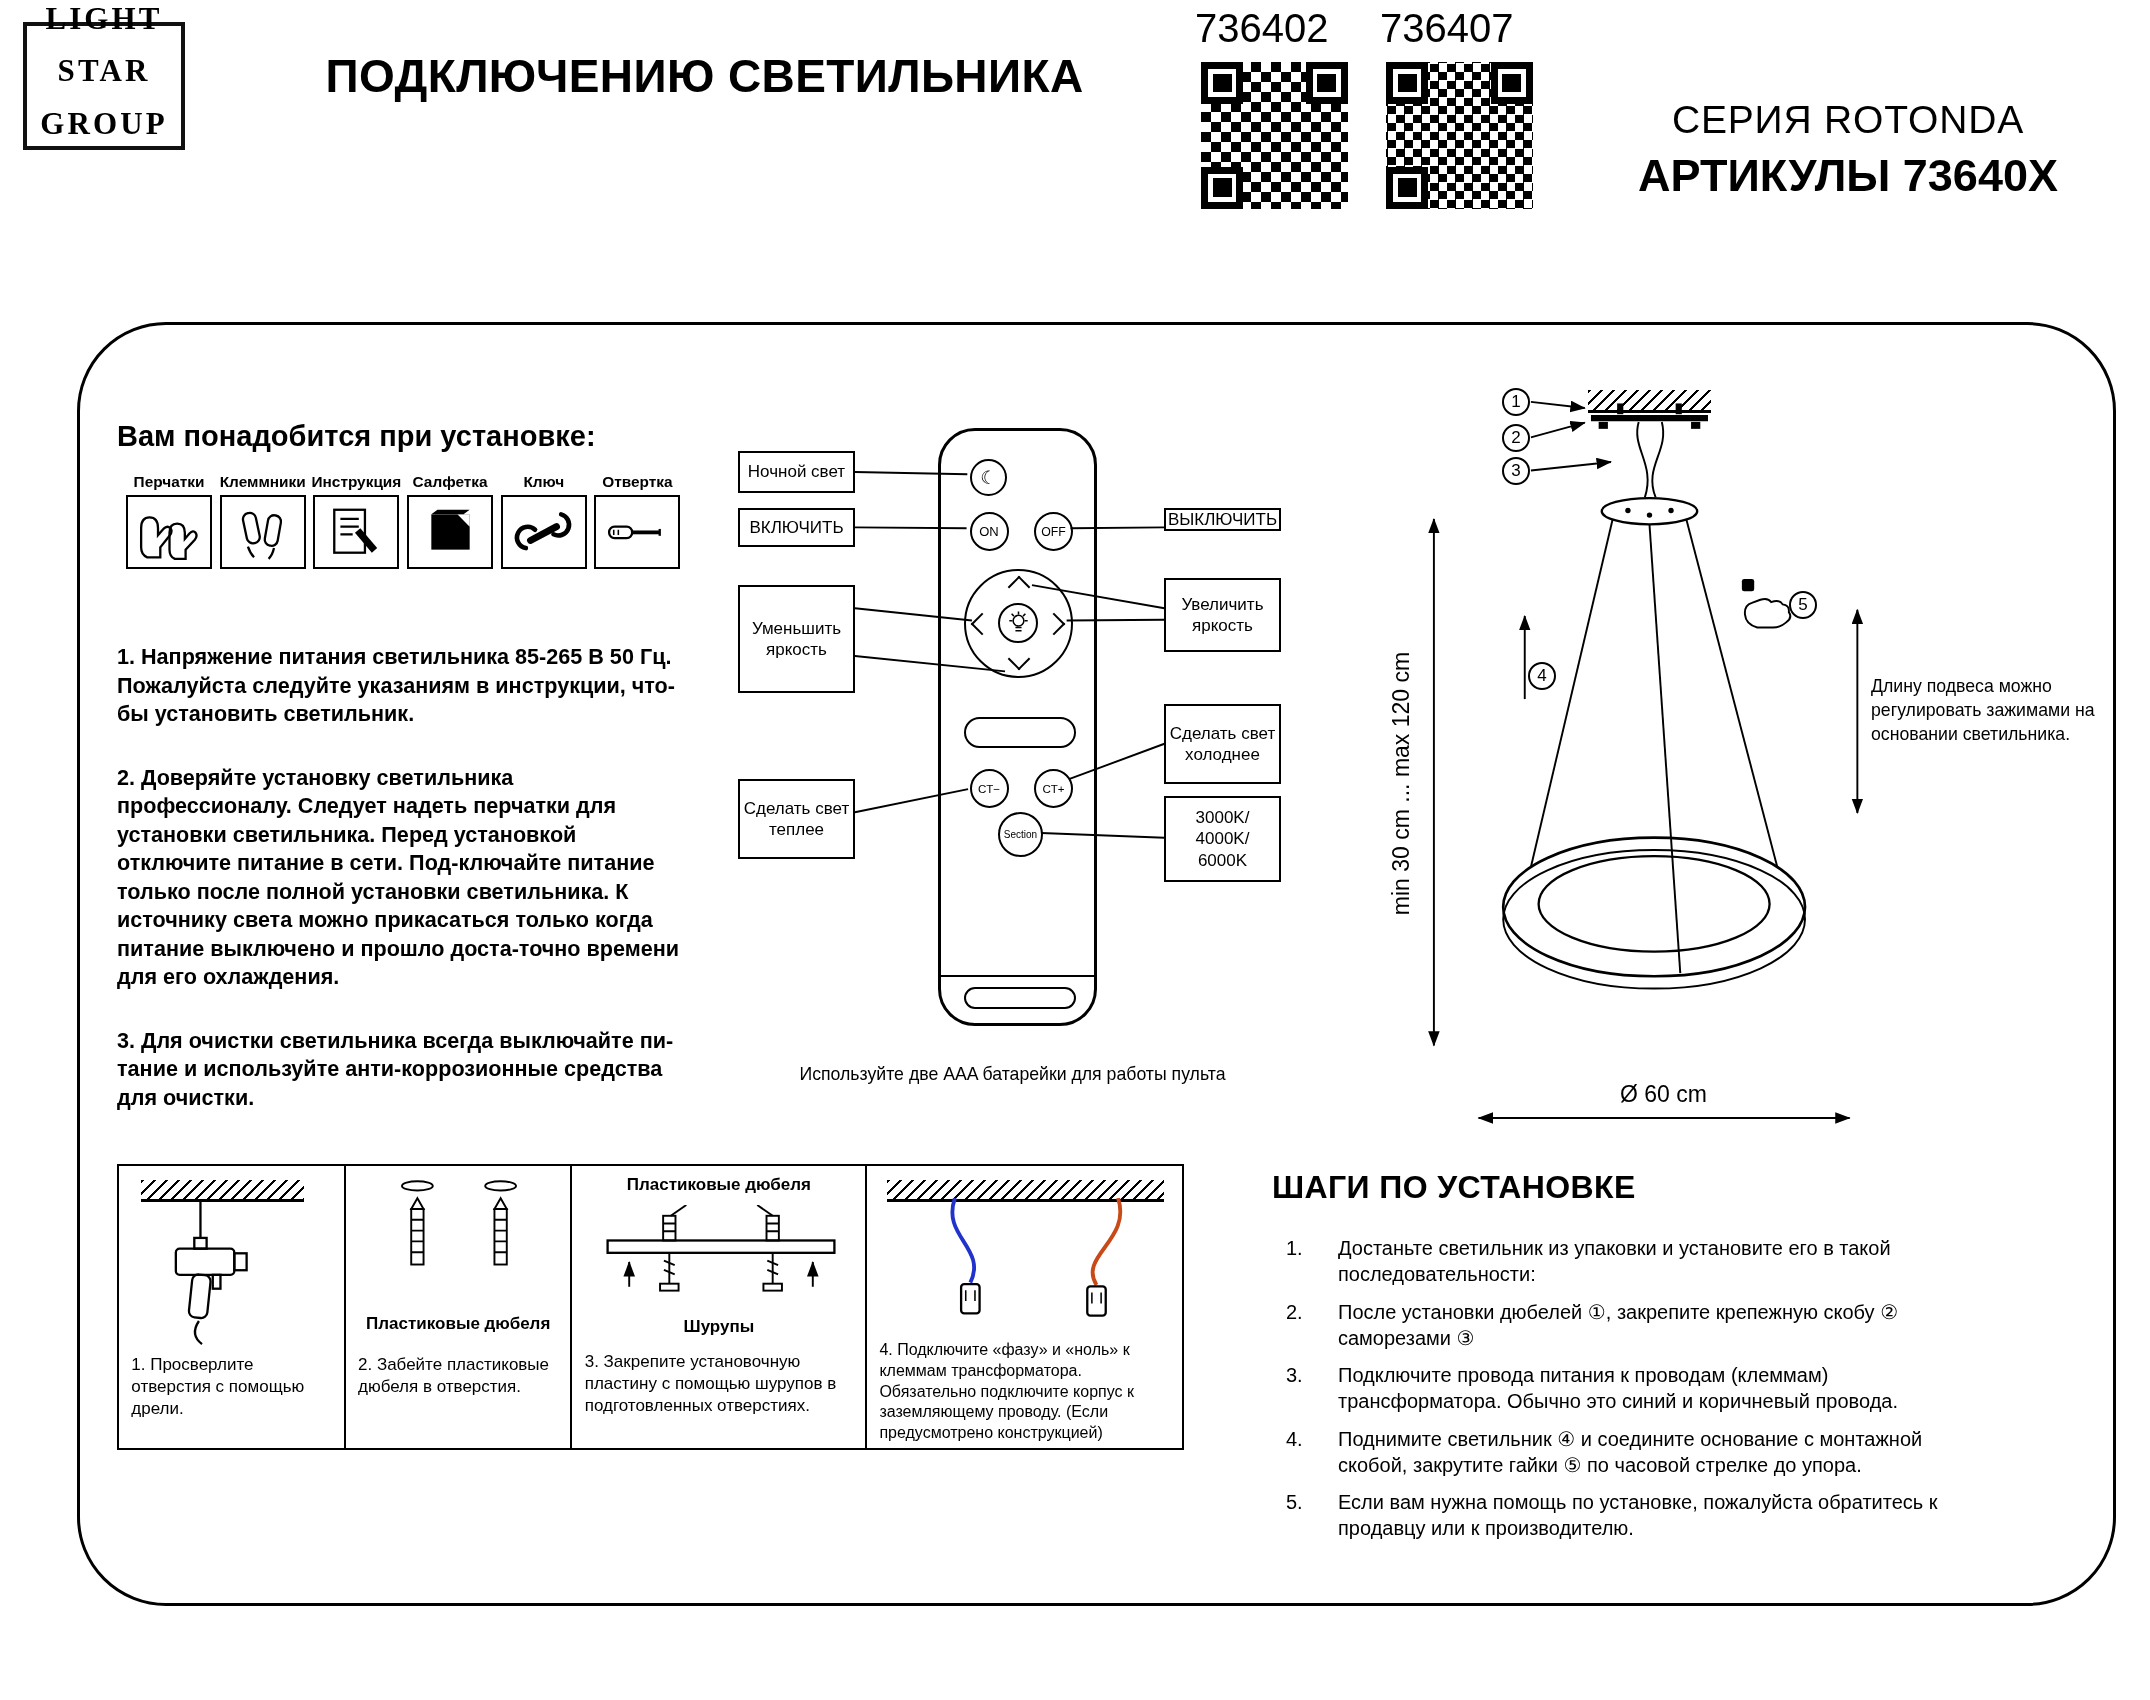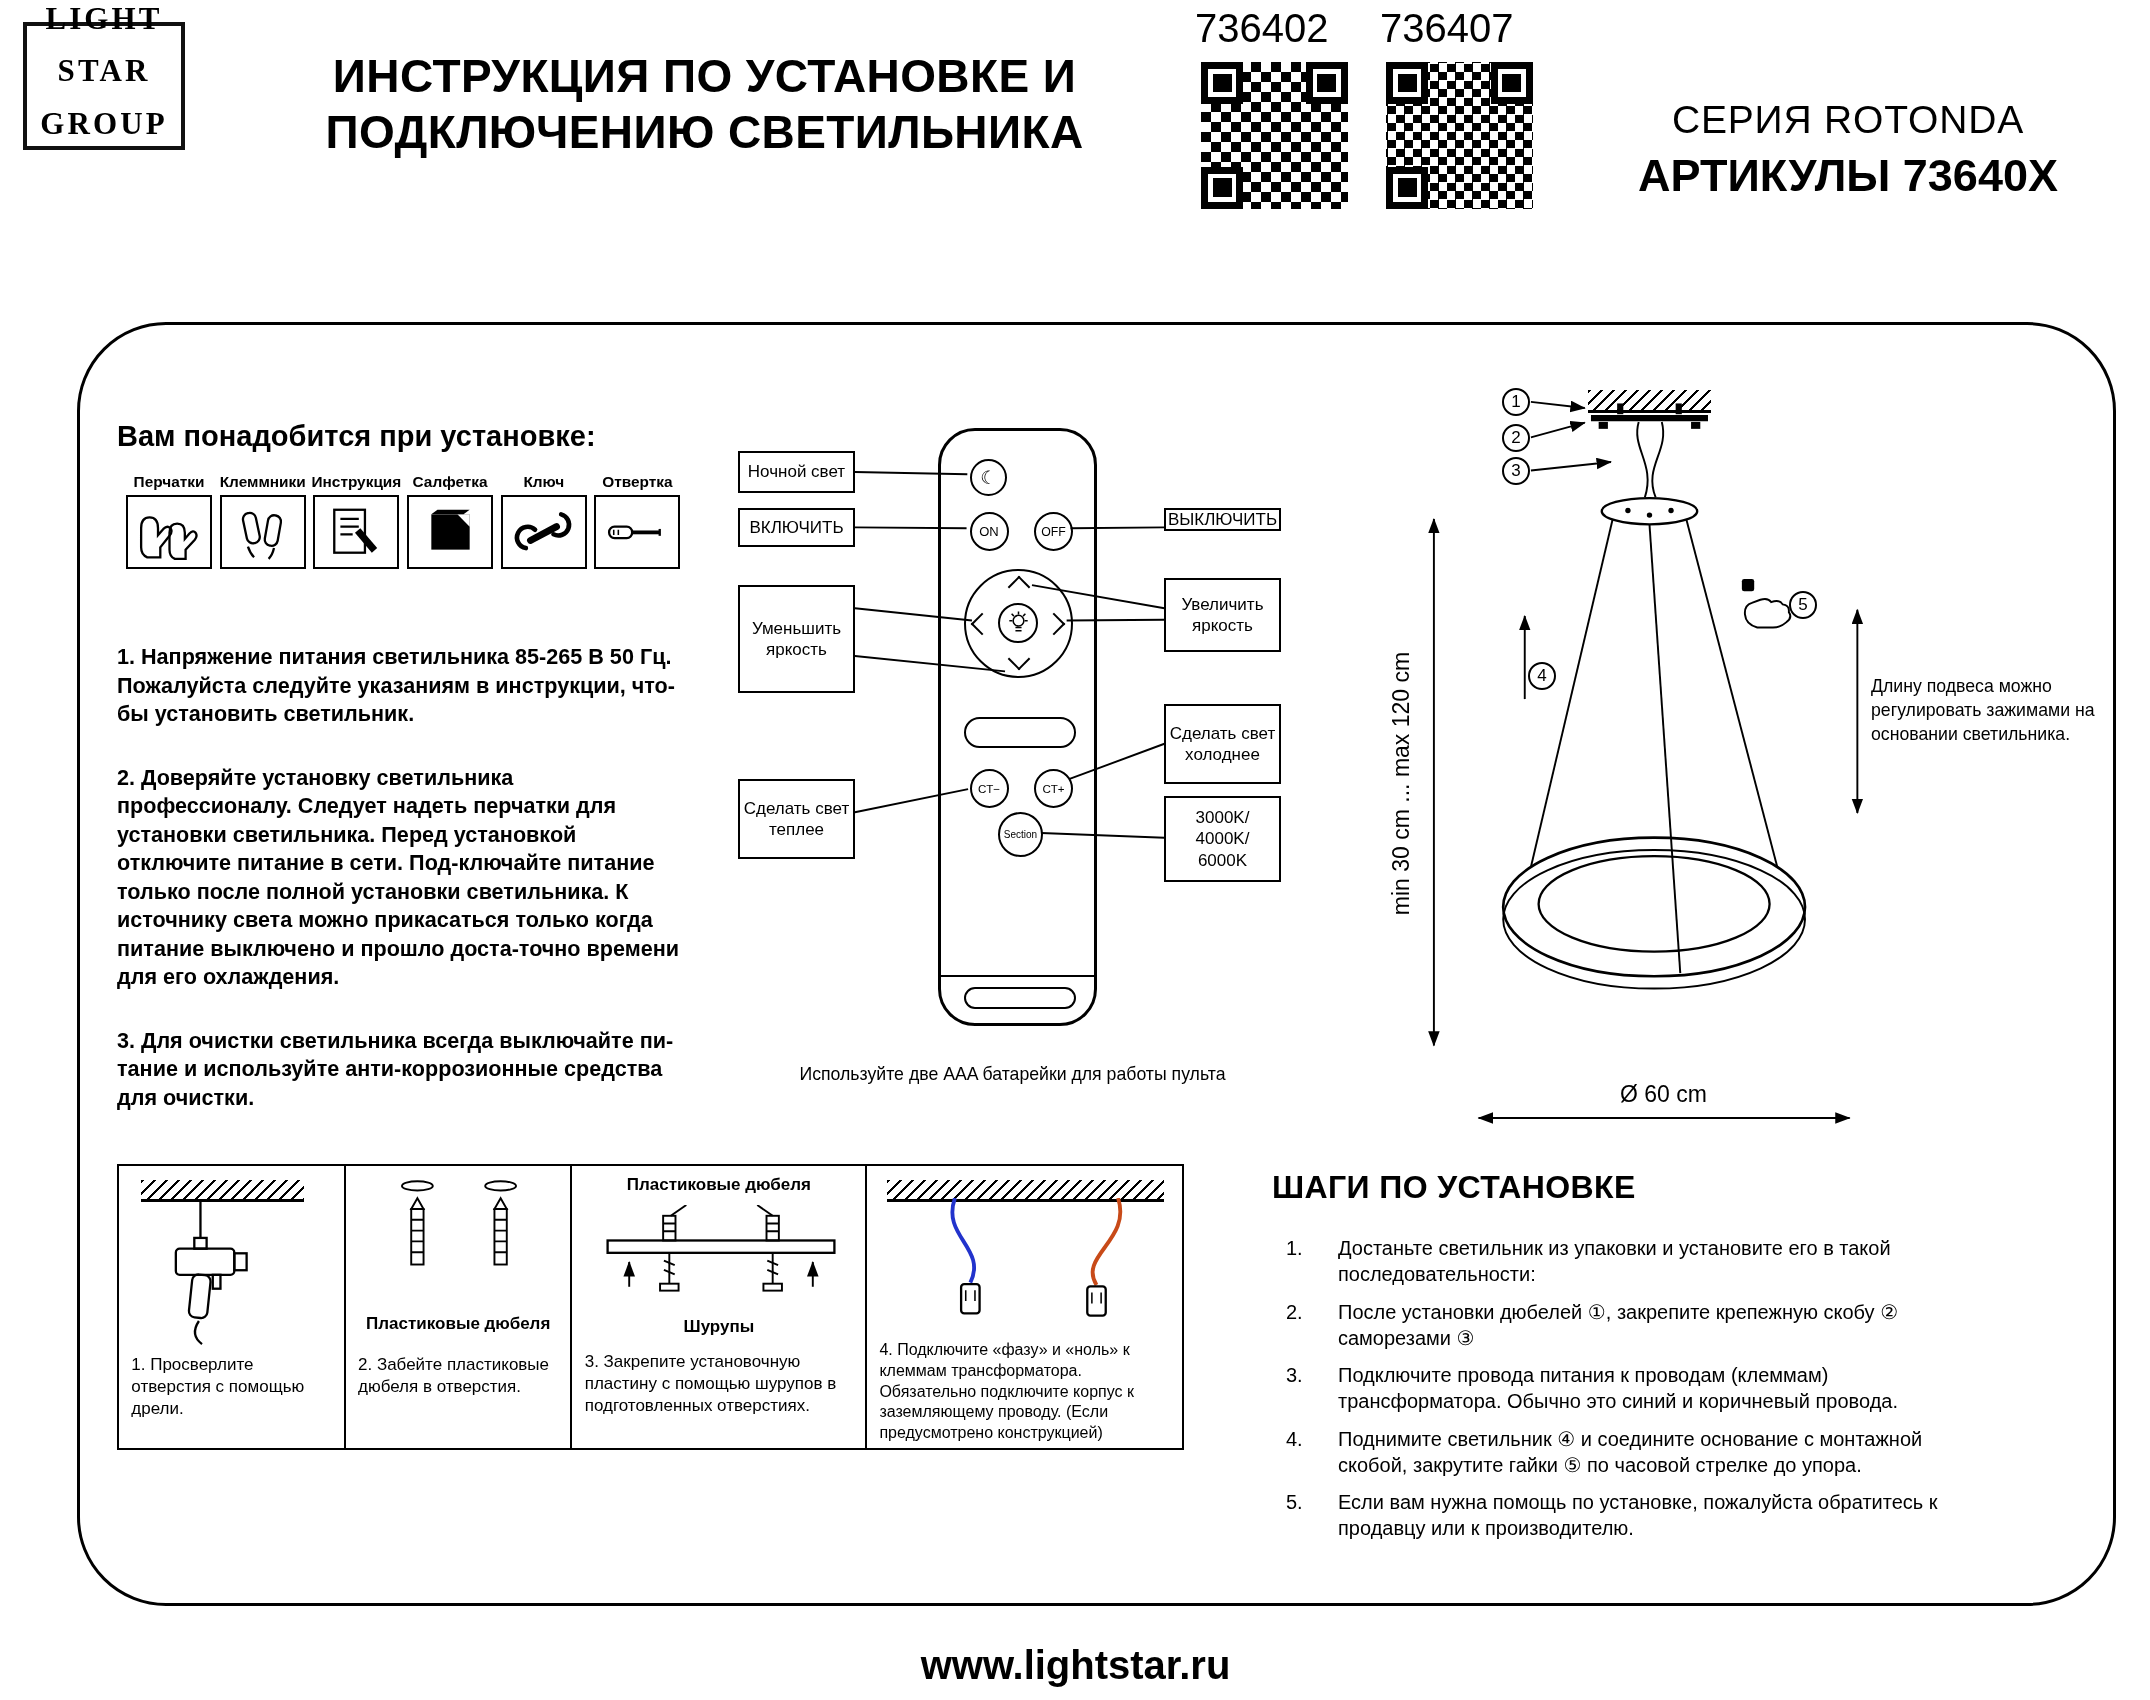--- a/index.html
+++ b/index.html
@@ -99,21 +99,20 @@
     <div class="logo-line">STAR</div>
     <div class="logo-line">GROUP</div>
     <svg width="97" height="10.8" style="margin-top:7.7px" viewBox="0 0 126 14">
       <rect x="0" y="2" width="38" height="10" fill="#008C45"></rect>
       <rect x="42" y="2" width="38" height="10" fill="#fff" stroke="#000" stroke-width="1.5"></rect>
       <rect x="84" y="2" width="38" height="10" fill="#CD212A"></rect>
     </svg>
   </div>
 
   <div class="title">
-    <div>ИНСТРУКЦИЯ ПО УСТАНОВКЕ И</div>
     <div>ПОДКЛЮЧЕНИЮ СВЕТИЛЬНИКА</div>
   </div>
 
   <div class="qr-unit" style="left:1195px">
     <div class="qr-num">736402</div>
     <div class="qr-box">
       <div class="qr-pattern"></div>
       <div class="finder tl"></div>
       <div class="finder tr"></div>
       <div class="finder bl"></div>
@@ -470,16 +469,15 @@
     <div class="step">
       <div class="n">4.</div>
       <div class="t">Поднимите светильник ④ и соедините основание с монтажной скобой, закрутите гайки ⑤ по часовой стрелке до упора.</div>
     </div>
     <div class="step">
       <div class="n">5.</div>
       <div class="t">Если вам нужна помощь по установке, пожалуйста обратитесь к продавцу или к производителю.</div>
     </div>
   </div>
 
-  <div class="footer">www.lightstar.ru</div>
 
 </div>
 
 
 </body></html>

